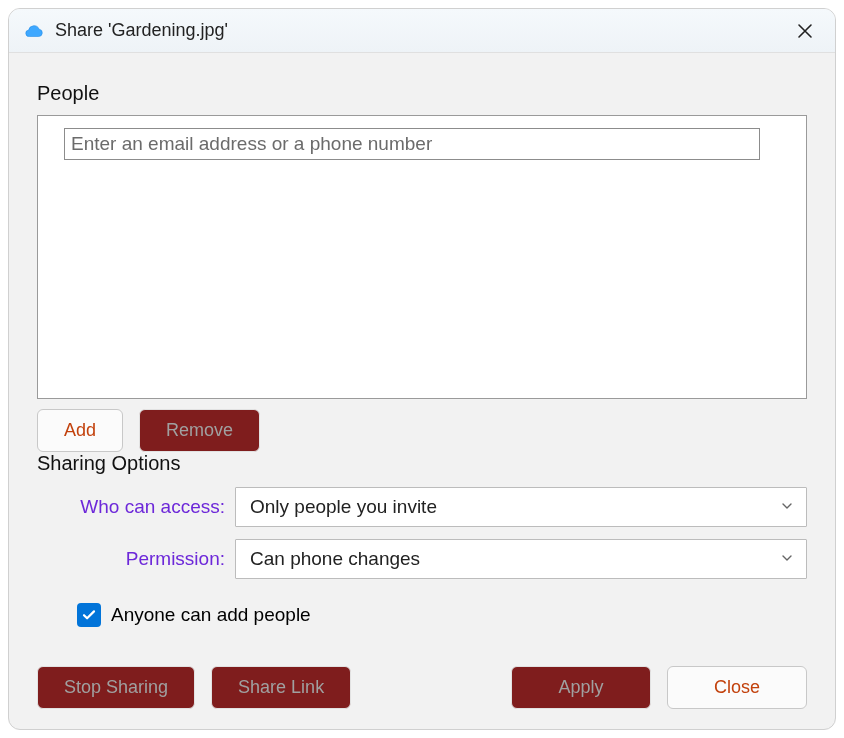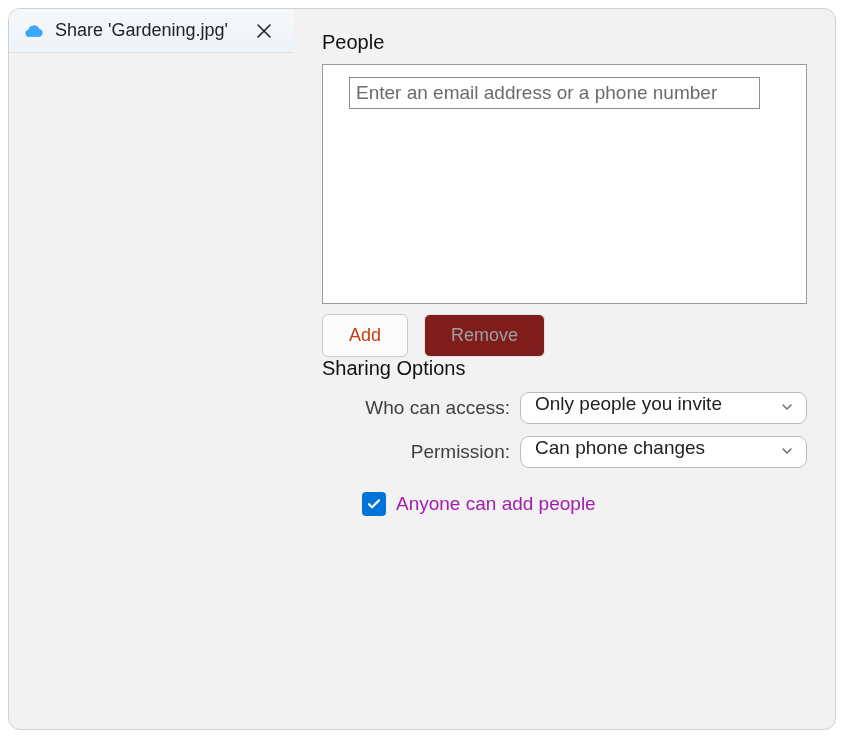--- a/index.html
+++ b/index.html
@@ -12,21 +12,23 @@
       align-items: center;
       justify-content: center;
     }
     .dialog {
       width: 828px;
       height: 722px;
       border: 1px solid #d0d0d0;
       border-radius: 12px;
       background: #f2f2f2;
       display: flex;
+      flex-direction: column;
       overflow: hidden;
+      gap: 7px;
     }
     .titlebar {
       height: 44px;
       background: linear-gradient(#f5f9fc, #eef3f7);
       border-bottom: 1px solid #e0e0e0;
       display: flex;
       align-items: center;
       padding: 0 14px;
       gap: 10px;
     }
@@ -60,21 +62,21 @@
     }
     h2.section {
       font-size: 20px;
       font-weight: 400;
       color: #111;
       margin-bottom: 10px;
     }
     .people-box {
       border: 1px solid #9a9a9a;
       background: #fff;
-      height: 240px;
+      height: 284px;
       position: relative;
       padding: 16px;
     }
     .email-input-wrap {
       position: absolute;
       top: 12px;
       left: 26px;
       right: 46px;
     }
     .email-input {
@@ -114,30 +116,30 @@
     .option-row {
       display: flex;
       align-items: center;
       margin-top: 12px;
     }
     .option-label {
       width: 198px;
       text-align: right;
       padding-right: 10px;
       font-size: 19px;
-      color: #404040;
+      color: #6d28d9;
     }
     .select {
       flex: 1;
-      height: 32px;
+      height: 40px;
       border: 1px solid #bcbcbc;
-      border-radius: 9px;
-      background: #fff;
-      display: flex;
-      align-items: flex-start;
+      border-radius: 1px;
+      background: #fff;
+      display: flex;
+      align-items: center;
       padding: 0 14px;
       font-size: 19px;
       color: #222;
       cursor: pointer;
       position: relative;
     }
     .select .chev {
       position: absolute;
       right: 12px;
       top: 50%;
@@ -157,21 +159,21 @@
       background: #0174d9;
       border-radius: 4px;
       display: flex;
       align-items: center;
       justify-content: center;
       cursor: pointer;
     }
     .checkbox svg { display: block; }
     .checkbox-label {
       font-size: 19px;
-      color: #a21caf;
+      color: #000000;
     }
     .footer-row {
       margin-top: auto;
       display: flex;
       gap: 16px;
       align-items: center;
       padding-top: 20px;
     }
     .footer-spacer { flex: 1; }
     .btn.wide { min-width: 140px; text-align: center; }
@@ -239,14 +241,21 @@
       <div class="checkbox-row">
         <div class="checkbox">
           <svg width="16" height="16" viewBox="0 0 16 16">
             <path d="M3 8.2l3.1 3.1L13 4.4" stroke="#fff" stroke-width="2.2" fill="none" stroke-linecap="round" stroke-linejoin="round"></path>
           </svg>
         </div>
         <span class="checkbox-label">Anyone can add people</span>
       </div>
     </div>
 
+    <div class="footer-row">
+      <button class="btn disabled wide">Stop Sharing</button>
+      <button class="btn disabled wide">Share Link</button>
+      <span class="footer-spacer"></span>
+      <button class="btn disabled wide">Apply</button>
+      <button class="btn wide">Close</button>
+    </div>
   </div>
 </div>
 
 </body></html>

